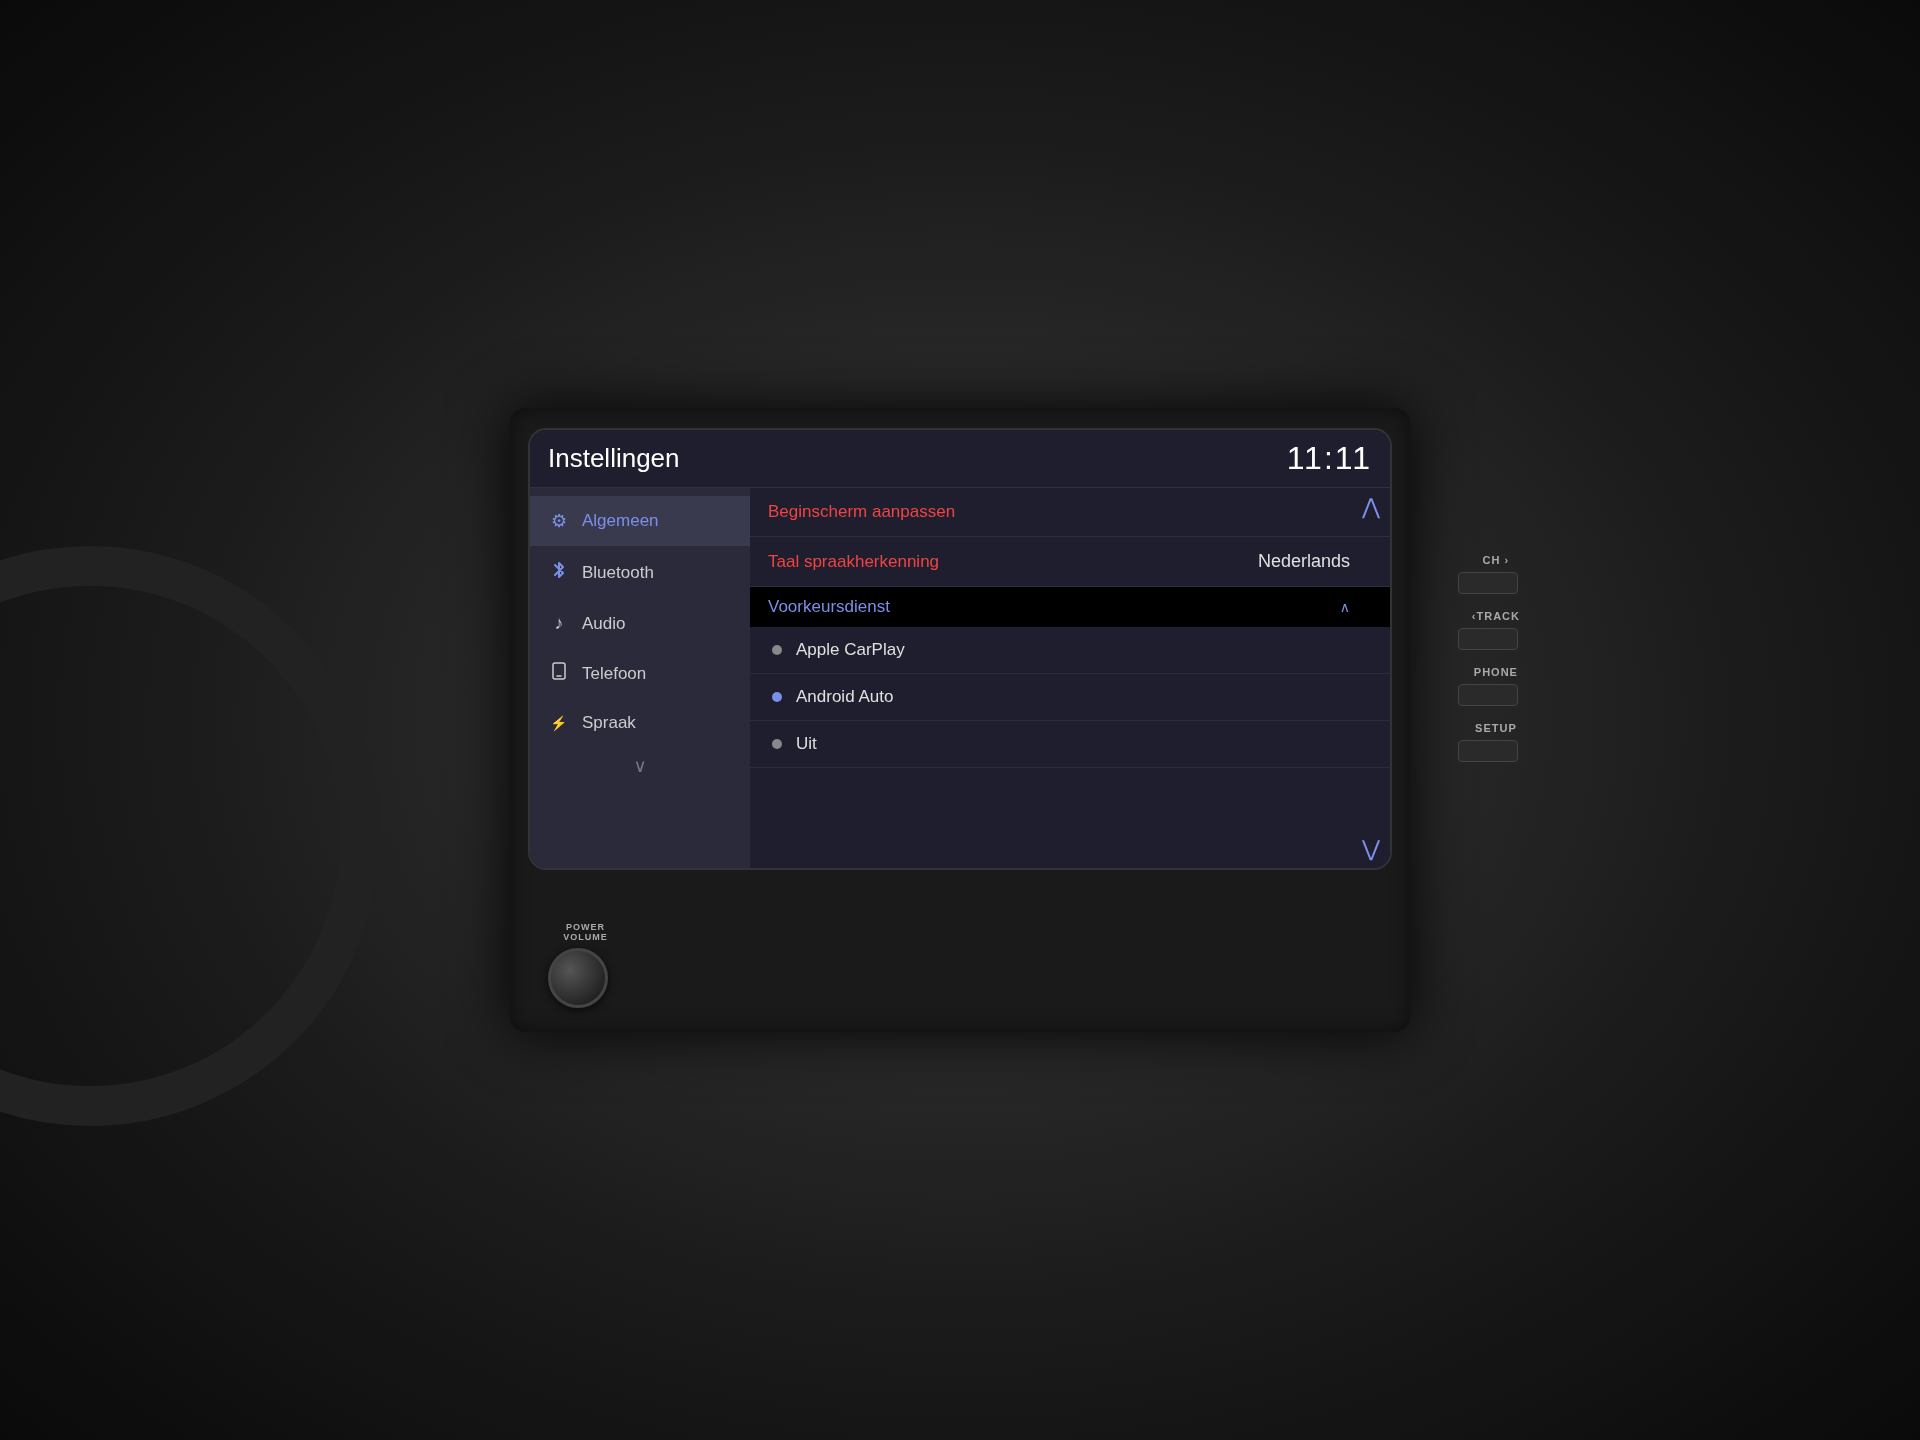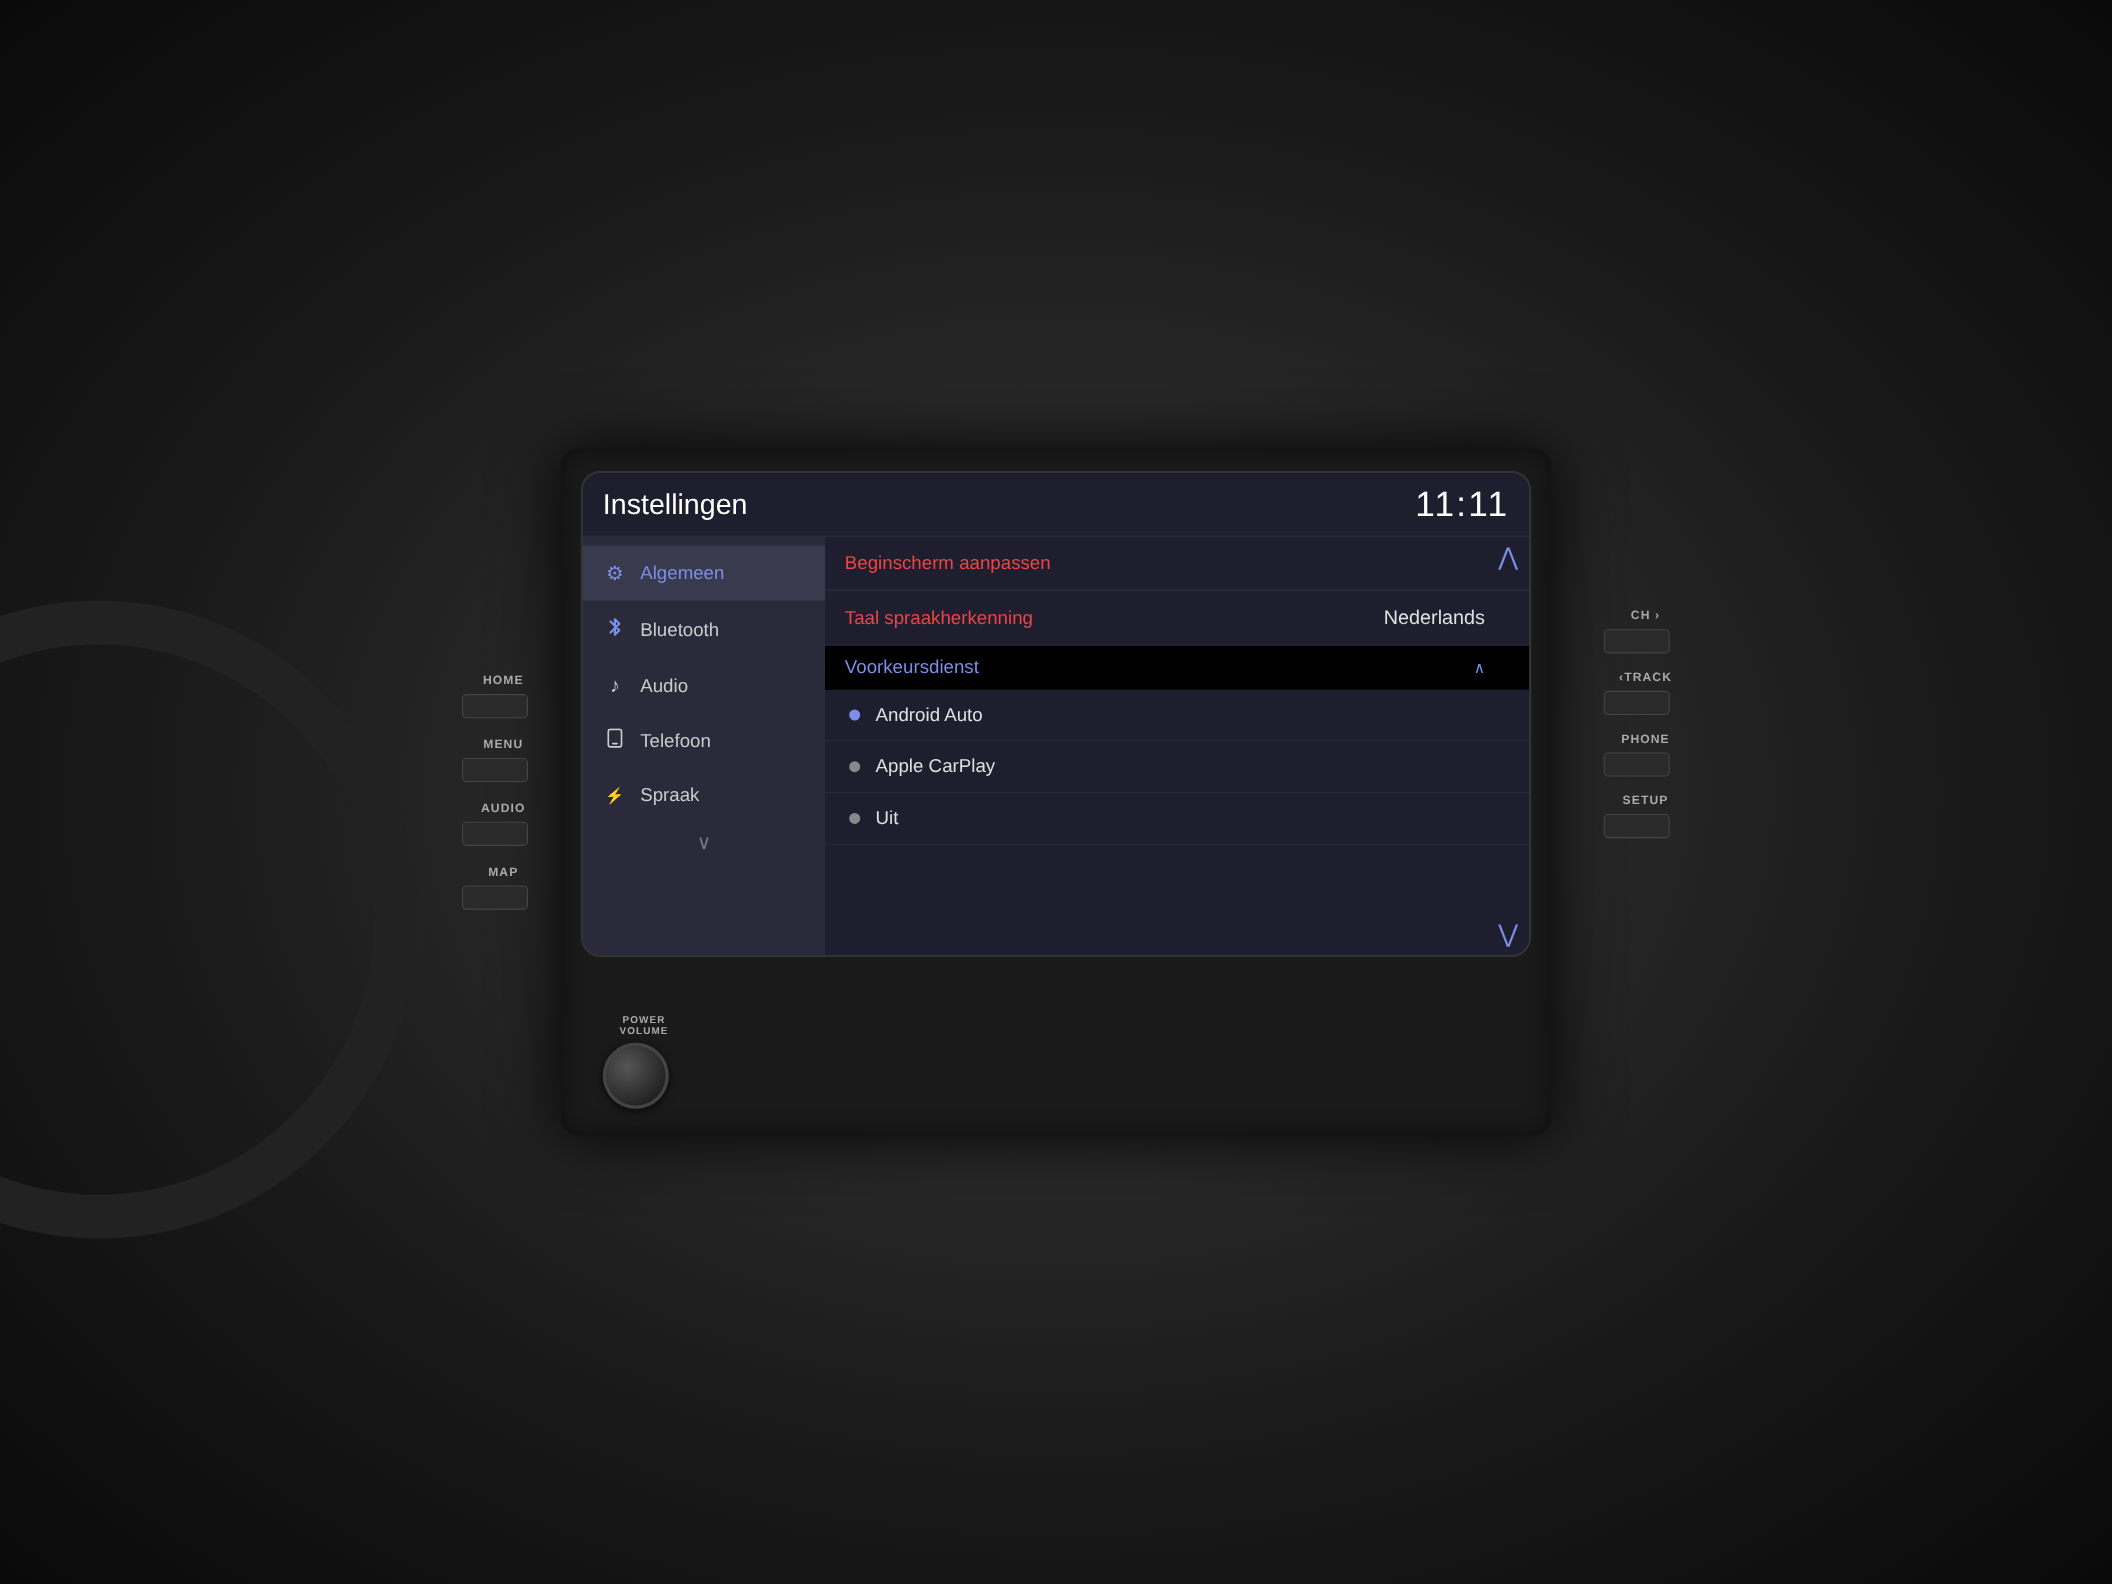--- a/index.html
+++ b/index.html
@@ -280,38 +280,20 @@
       box-shadow: 0 2px 8px rgba(0,0,0,0.7);
     }
   </style>
 </head>
 <body>
 
 <div class="car-interior">
 
   <div class="head-unit">
 
-    <div class="phy-buttons-left">
-      <div class="phy-btn-group">
-        <span class="phy-btn-label">HOME</span>
-        <div class="phy-btn"></div>
-      </div>
-      <div class="phy-btn-group">
-        <span class="phy-btn-label">MENU</span>
-        <div class="phy-btn"></div>
-      </div>
-      <div class="phy-btn-group">
-        <span class="phy-btn-label">AUDIO</span>
-        <div class="phy-btn"></div>
-      </div>
-      <div class="phy-btn-group">
-        <span class="phy-btn-label">MAP</span>
-        <div class="phy-btn"></div>
-      </div>
-    </div>
 
     <div class="phy-buttons-right">
       <div class="phy-btn-group">
         <span class="phy-btn-label">CH ›</span>
         <div class="phy-btn"></div>
       </div>
       <div class="phy-btn-group">
         <span class="phy-btn-label">‹TRACK</span>
         <div class="phy-btn"></div>
       </div>
@@ -385,27 +367,27 @@
             <span class="row-label">Taal spraakherkenning</span>
             <span class="row-value">Nederlands</span>
           </div>
 
           <div class="section-header">
             <span style="color:#7b8fe8;">Voorkeursdienst</span>
             <span class="chevron">∧</span>
           </div>
 
           <div class="option-row">
+            <div class="radio-dot"></div>
+            <span>Apple CarPlay</span>
+          </div>
+
+          <div class="option-row">
             <div class="radio-dot selected"></div>
             <span>Android Auto</span>
-          </div>
-
-          <div class="option-row">
-            <div class="radio-dot"></div>
-            <span>Apple CarPlay</span>
           </div>
 
           <div class="option-row">
             <div class="radio-dot"></div>
             <span>Uit</span>
           </div>
 
           <div class="scroll-arrows">
             <span class="scroll-arrow" style="font-size:22px;">⋀</span>
             <span class="scroll-arrow" style="font-size:22px;">⋁</span>

